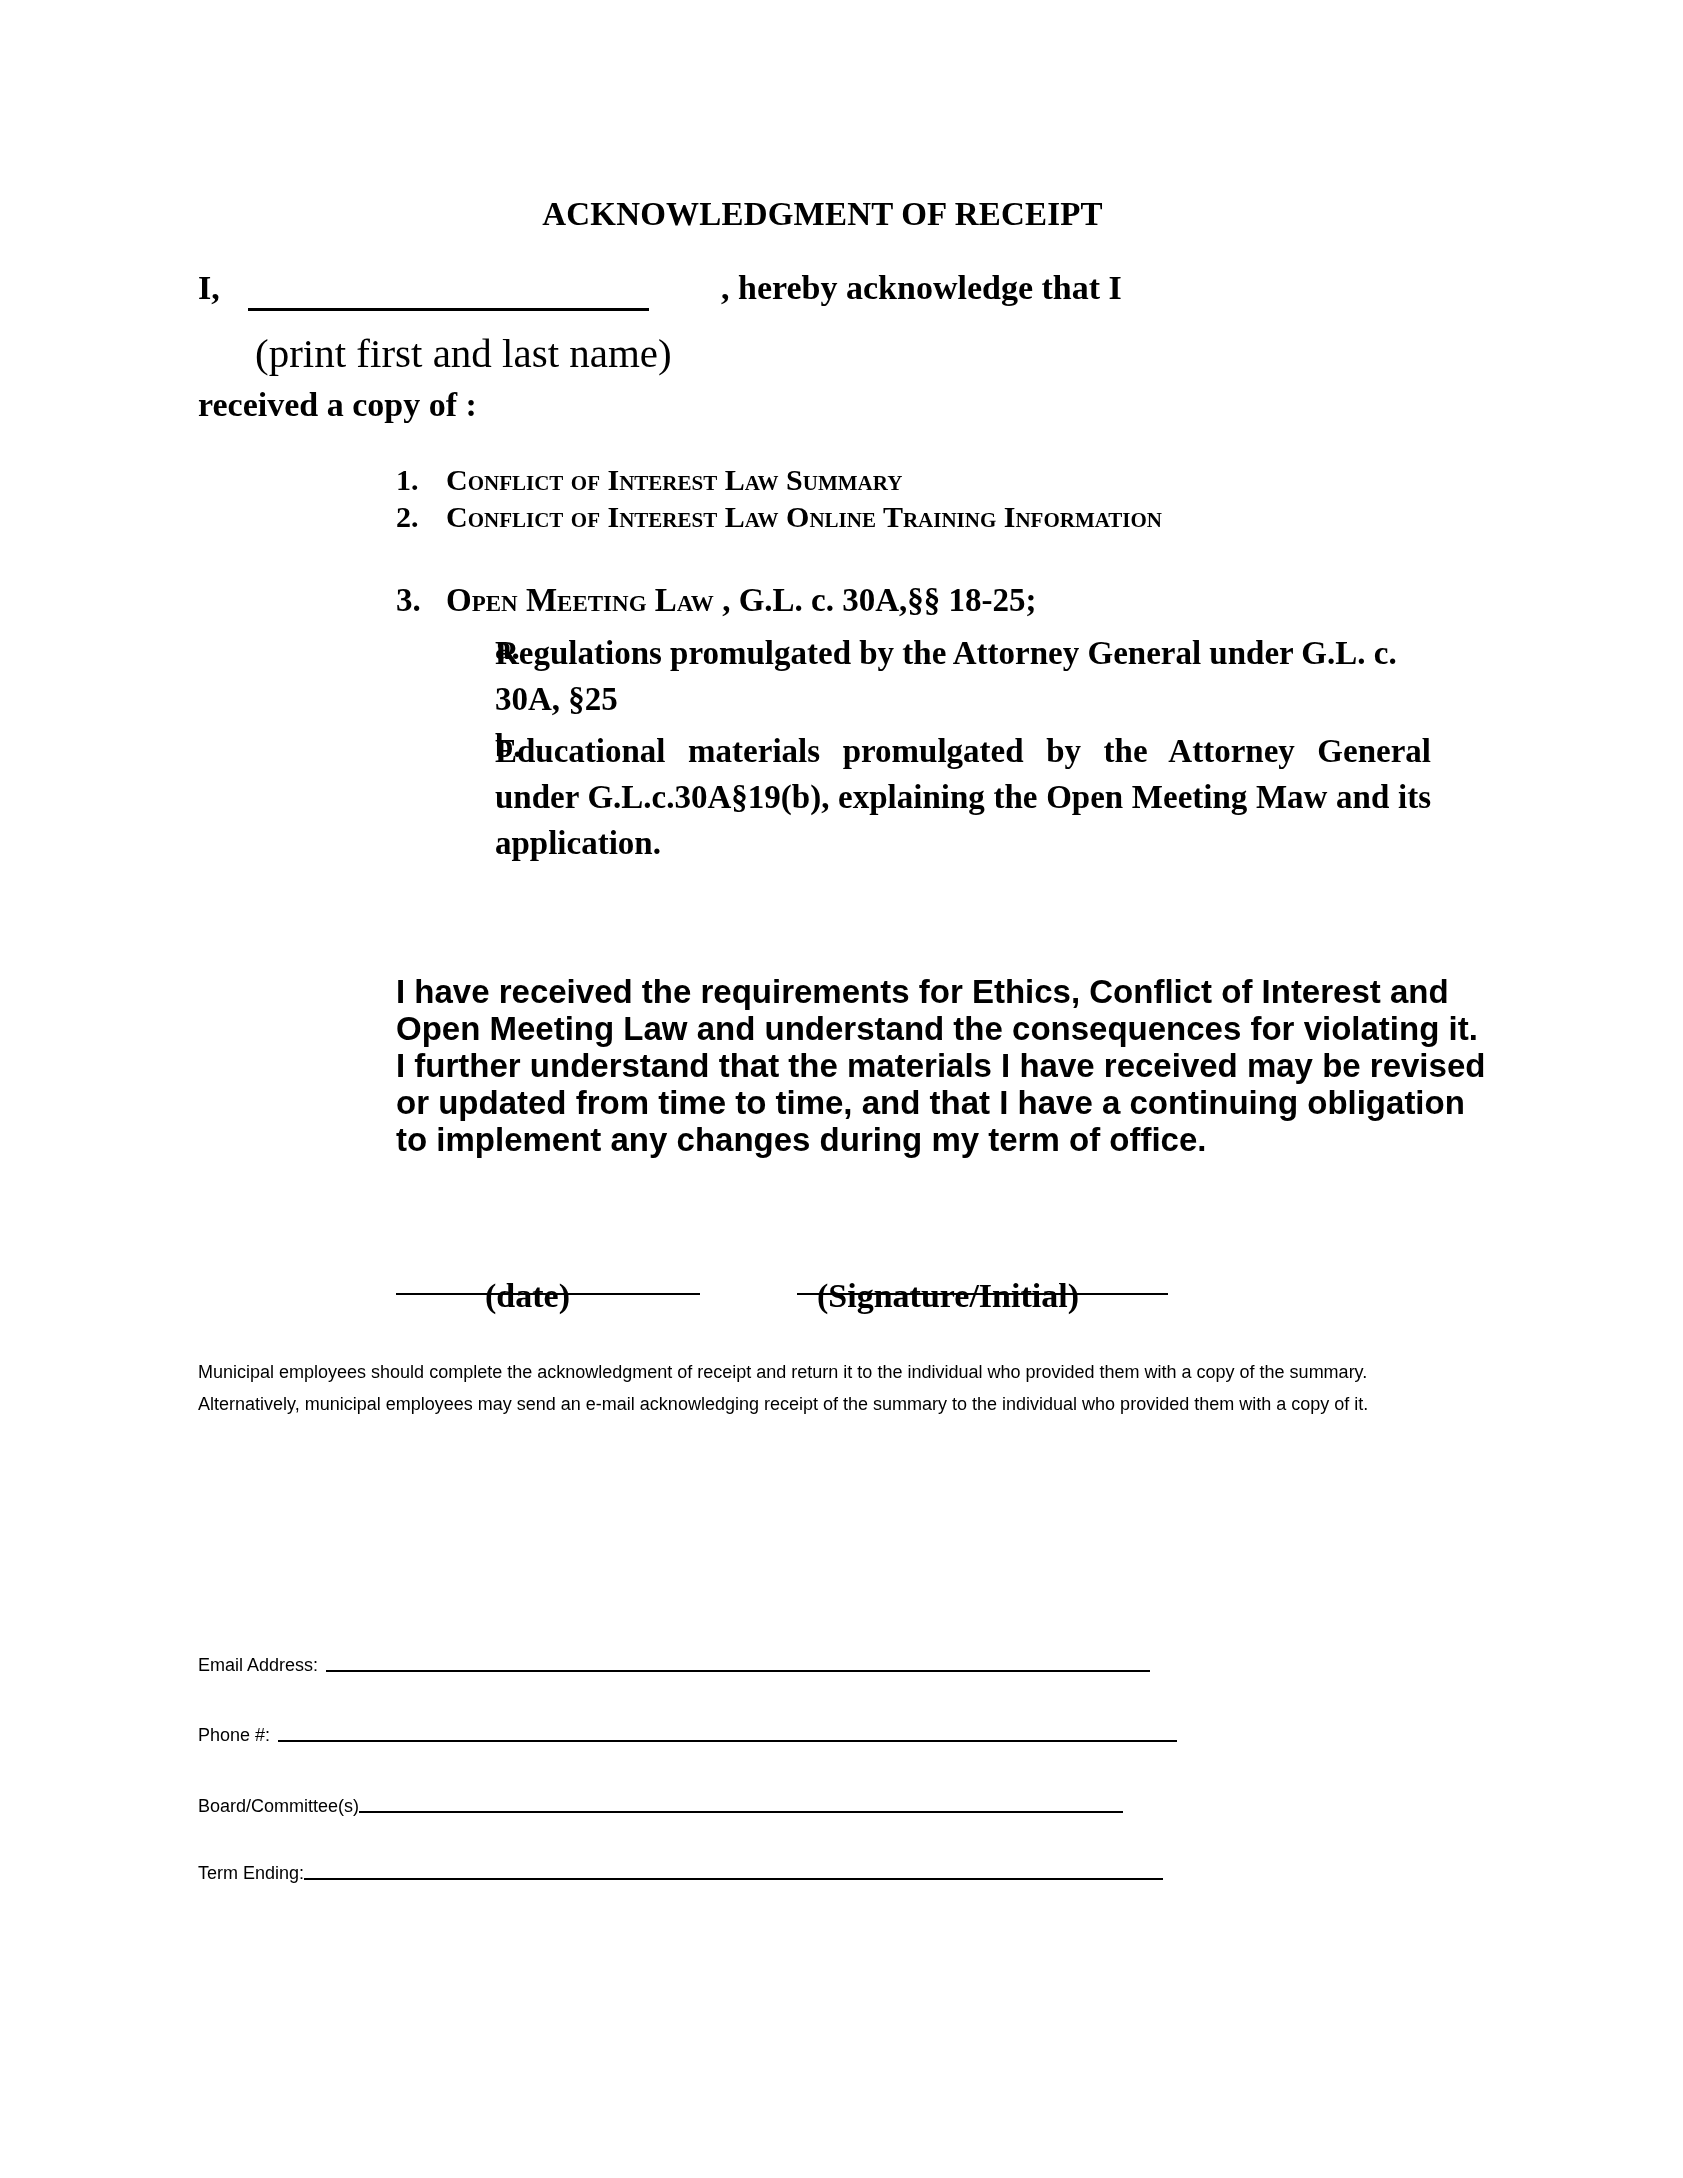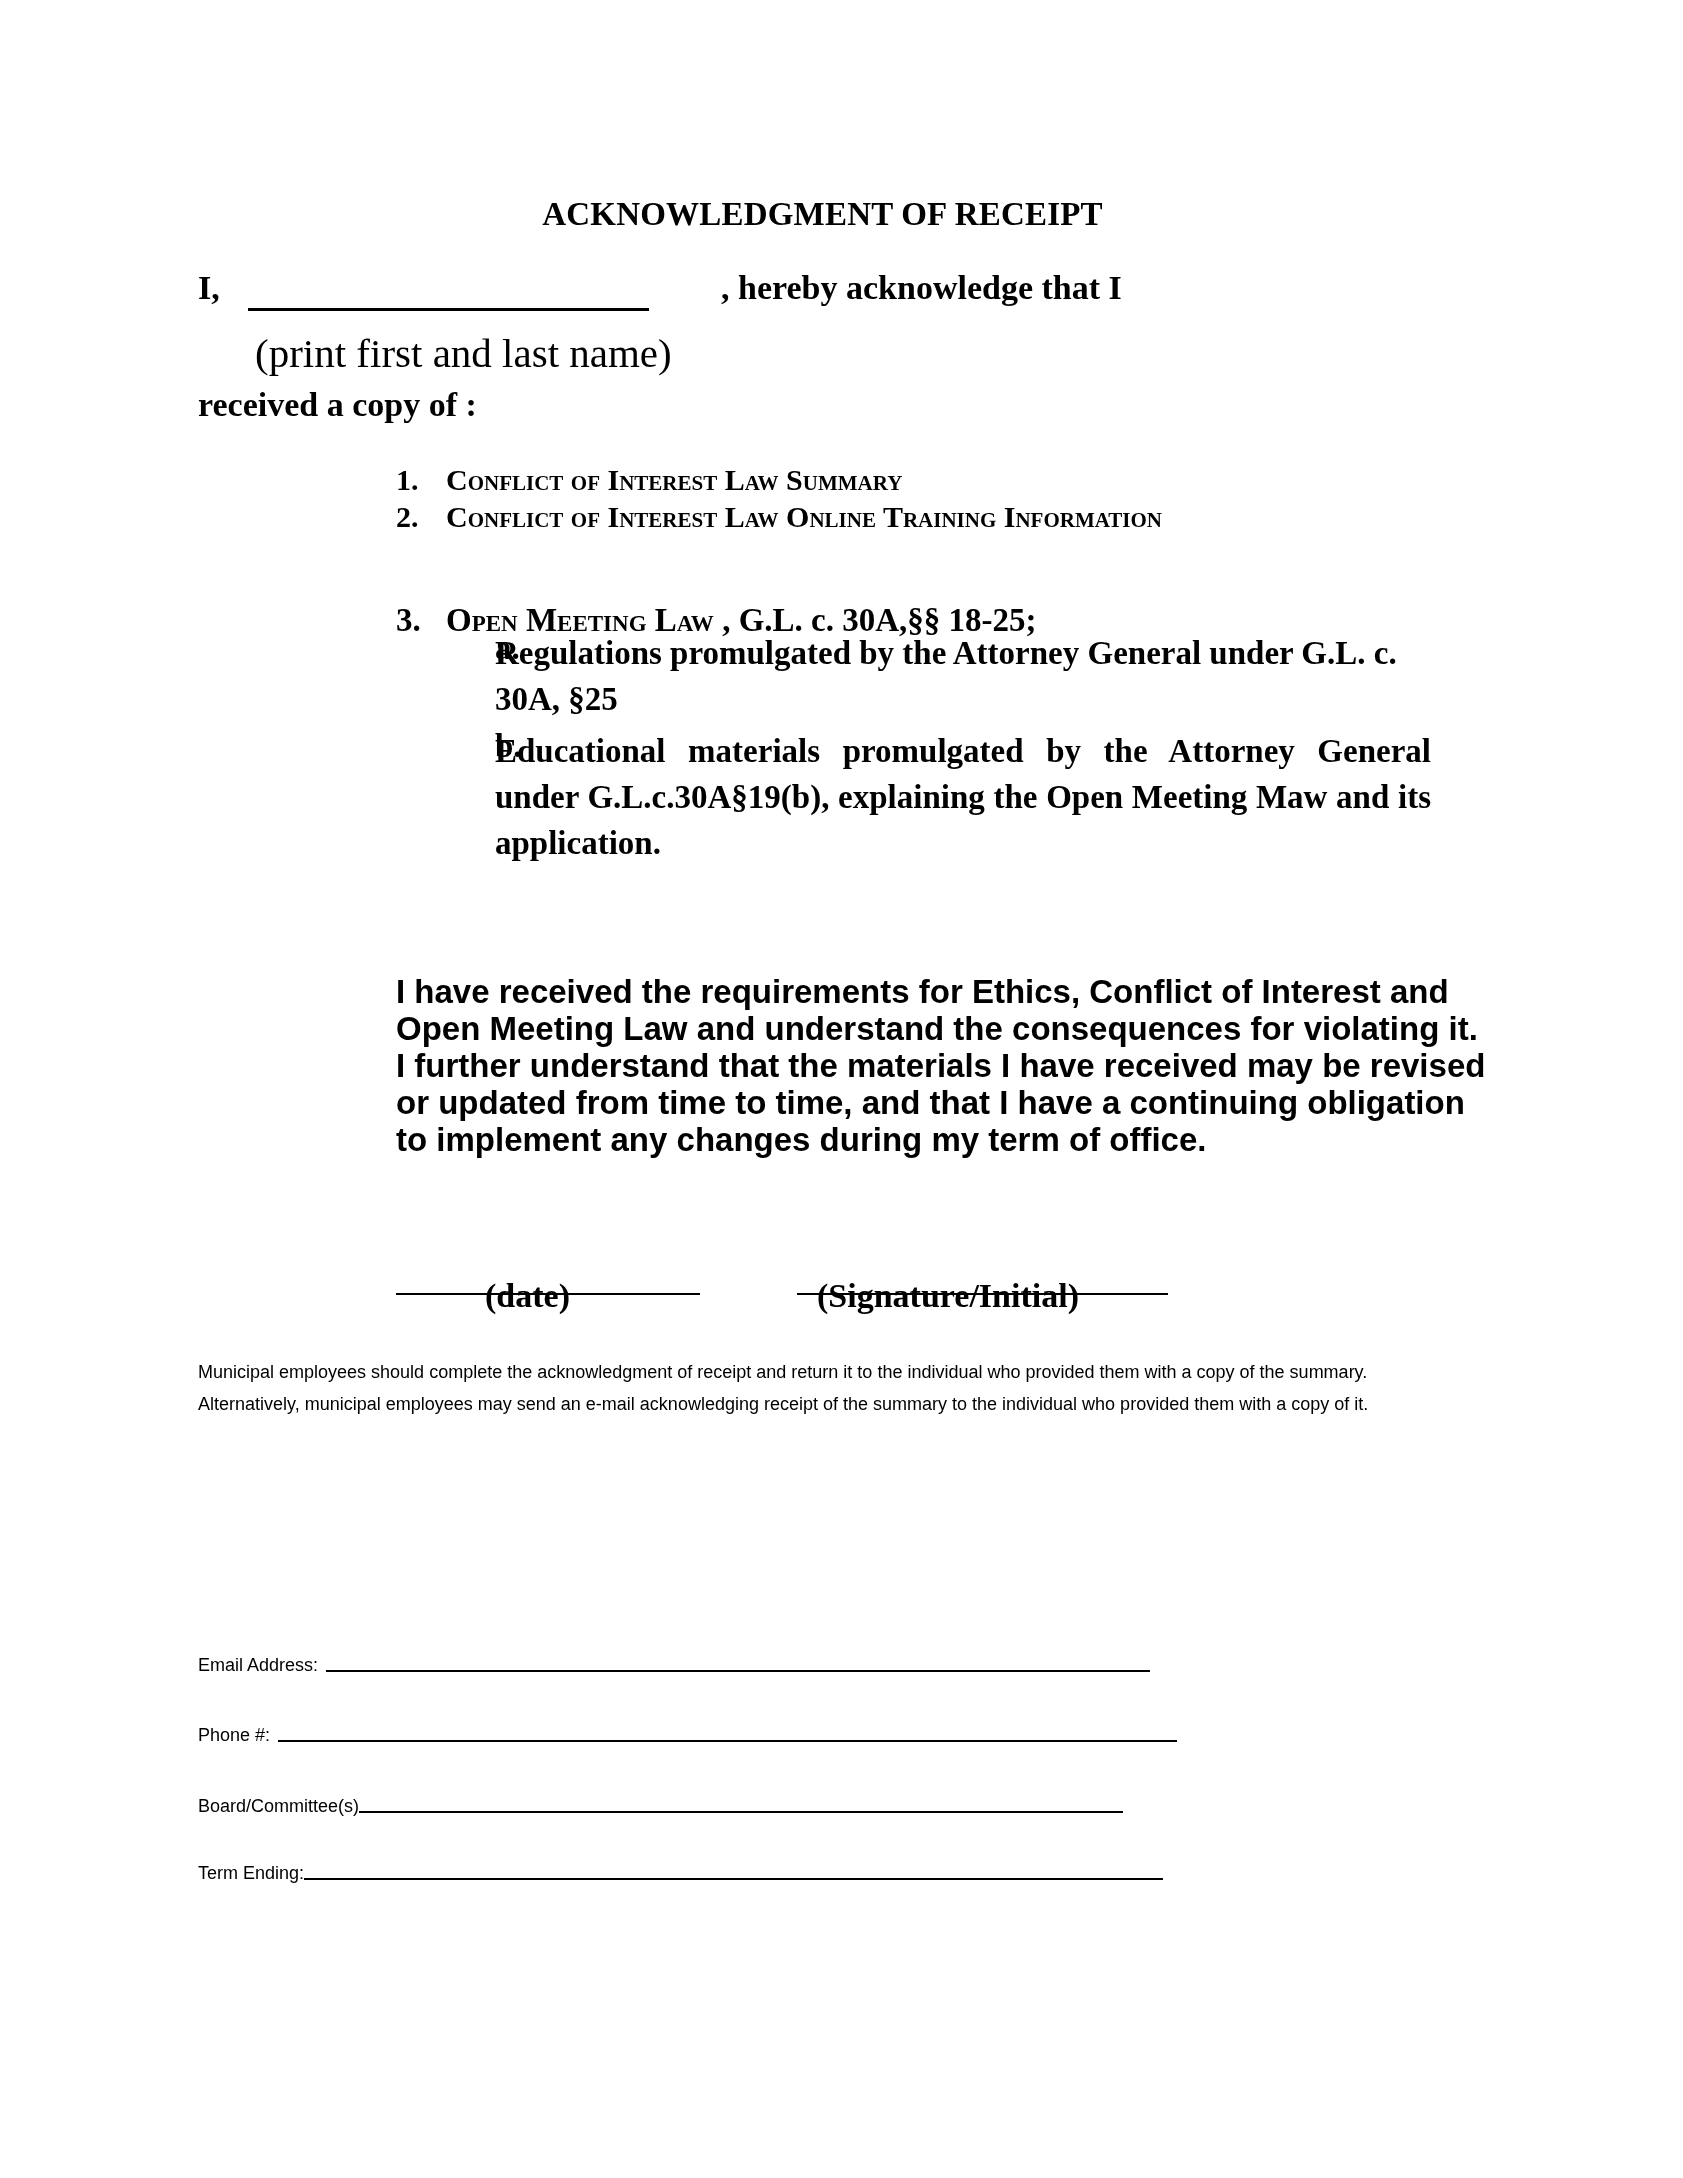--- a/index.html
+++ b/index.html
@@ -13,21 +13,21 @@
   #name-line { left: 248px; top: 308px; width: 401px; border-bottom: 3px solid #000; height: 0; }
   #intro-rest { left: 721px; top: 269px; }
   #name-hint { left: 255px; top: 329px; font-family: "Liberation Serif", serif; font-size: 41px; }
 
   #received { left: 198px; top: 386px; font-family: "Liberation Serif", serif; font-weight: bold; font-size: 34px; }
 
   .item { font-family: "Liberation Serif", serif; font-weight: bold; font-size: 30px; font-variant: small-caps; }
   .num { display: inline-block; width: 50px; font-variant: normal; }
   #item1 { left: 396px; top: 463px; }
   #item2 { left: 396px; top: 500px; }
-  #item3 { left: 396px; top: 582px; font-size: 33px; margin-top: 20px; }
+  #item3 { left: 396px; top: 582px; font-size: 33px; }
   #item3 .rest { font-variant: normal; }
 
   .sub { font-family: "Liberation Serif", serif; font-weight: bold; font-size: 33px; left: 495px; width: 936px; }
   .sub .letter { position: absolute; left: 0; }
   .sub .body { display: block; white-space: normal; line-height: 46px; }
   #sub-a { top: 630px; }
   #sub-b { top: 728px; text-align: justify; }
   #sub-b .body { text-align: justify; text-align-last: left; }
 
   #statement { left: 396px; top: 973px; width: 1099px; white-space: normal; font-family: Liberation Sans, sans-serif; font-weight: bold; font-size: 33px; line-height: 37px; }

